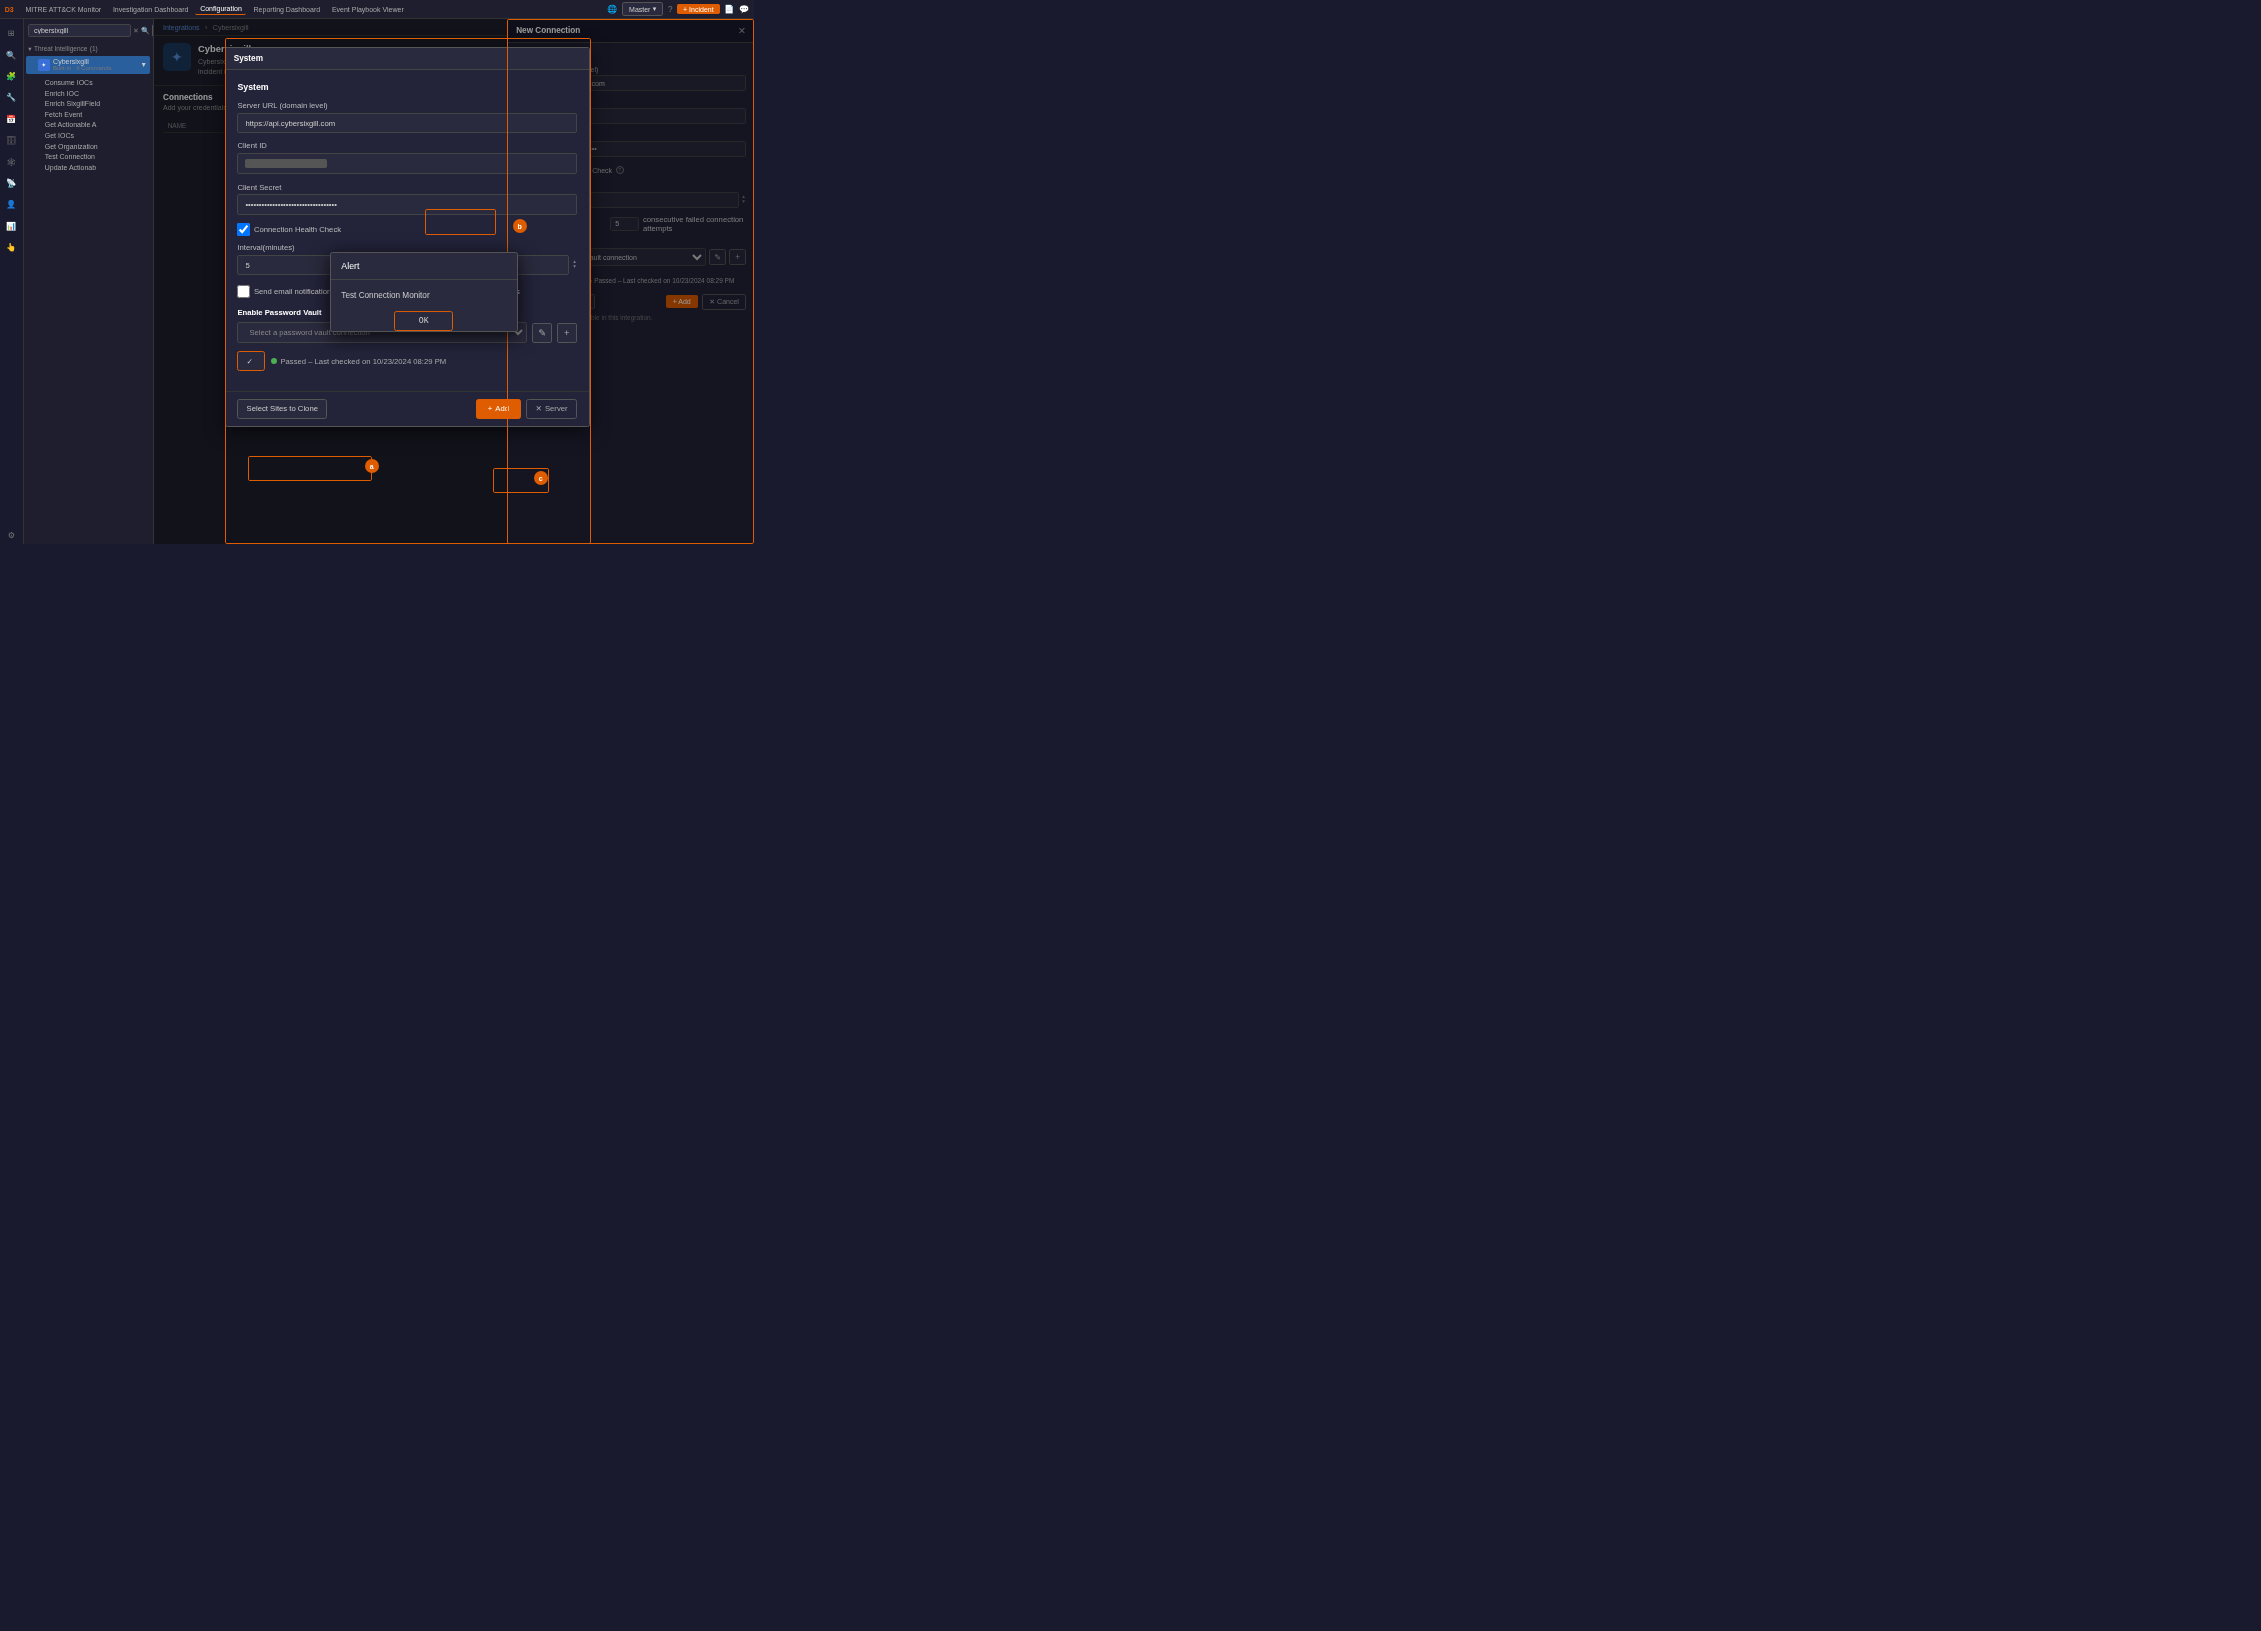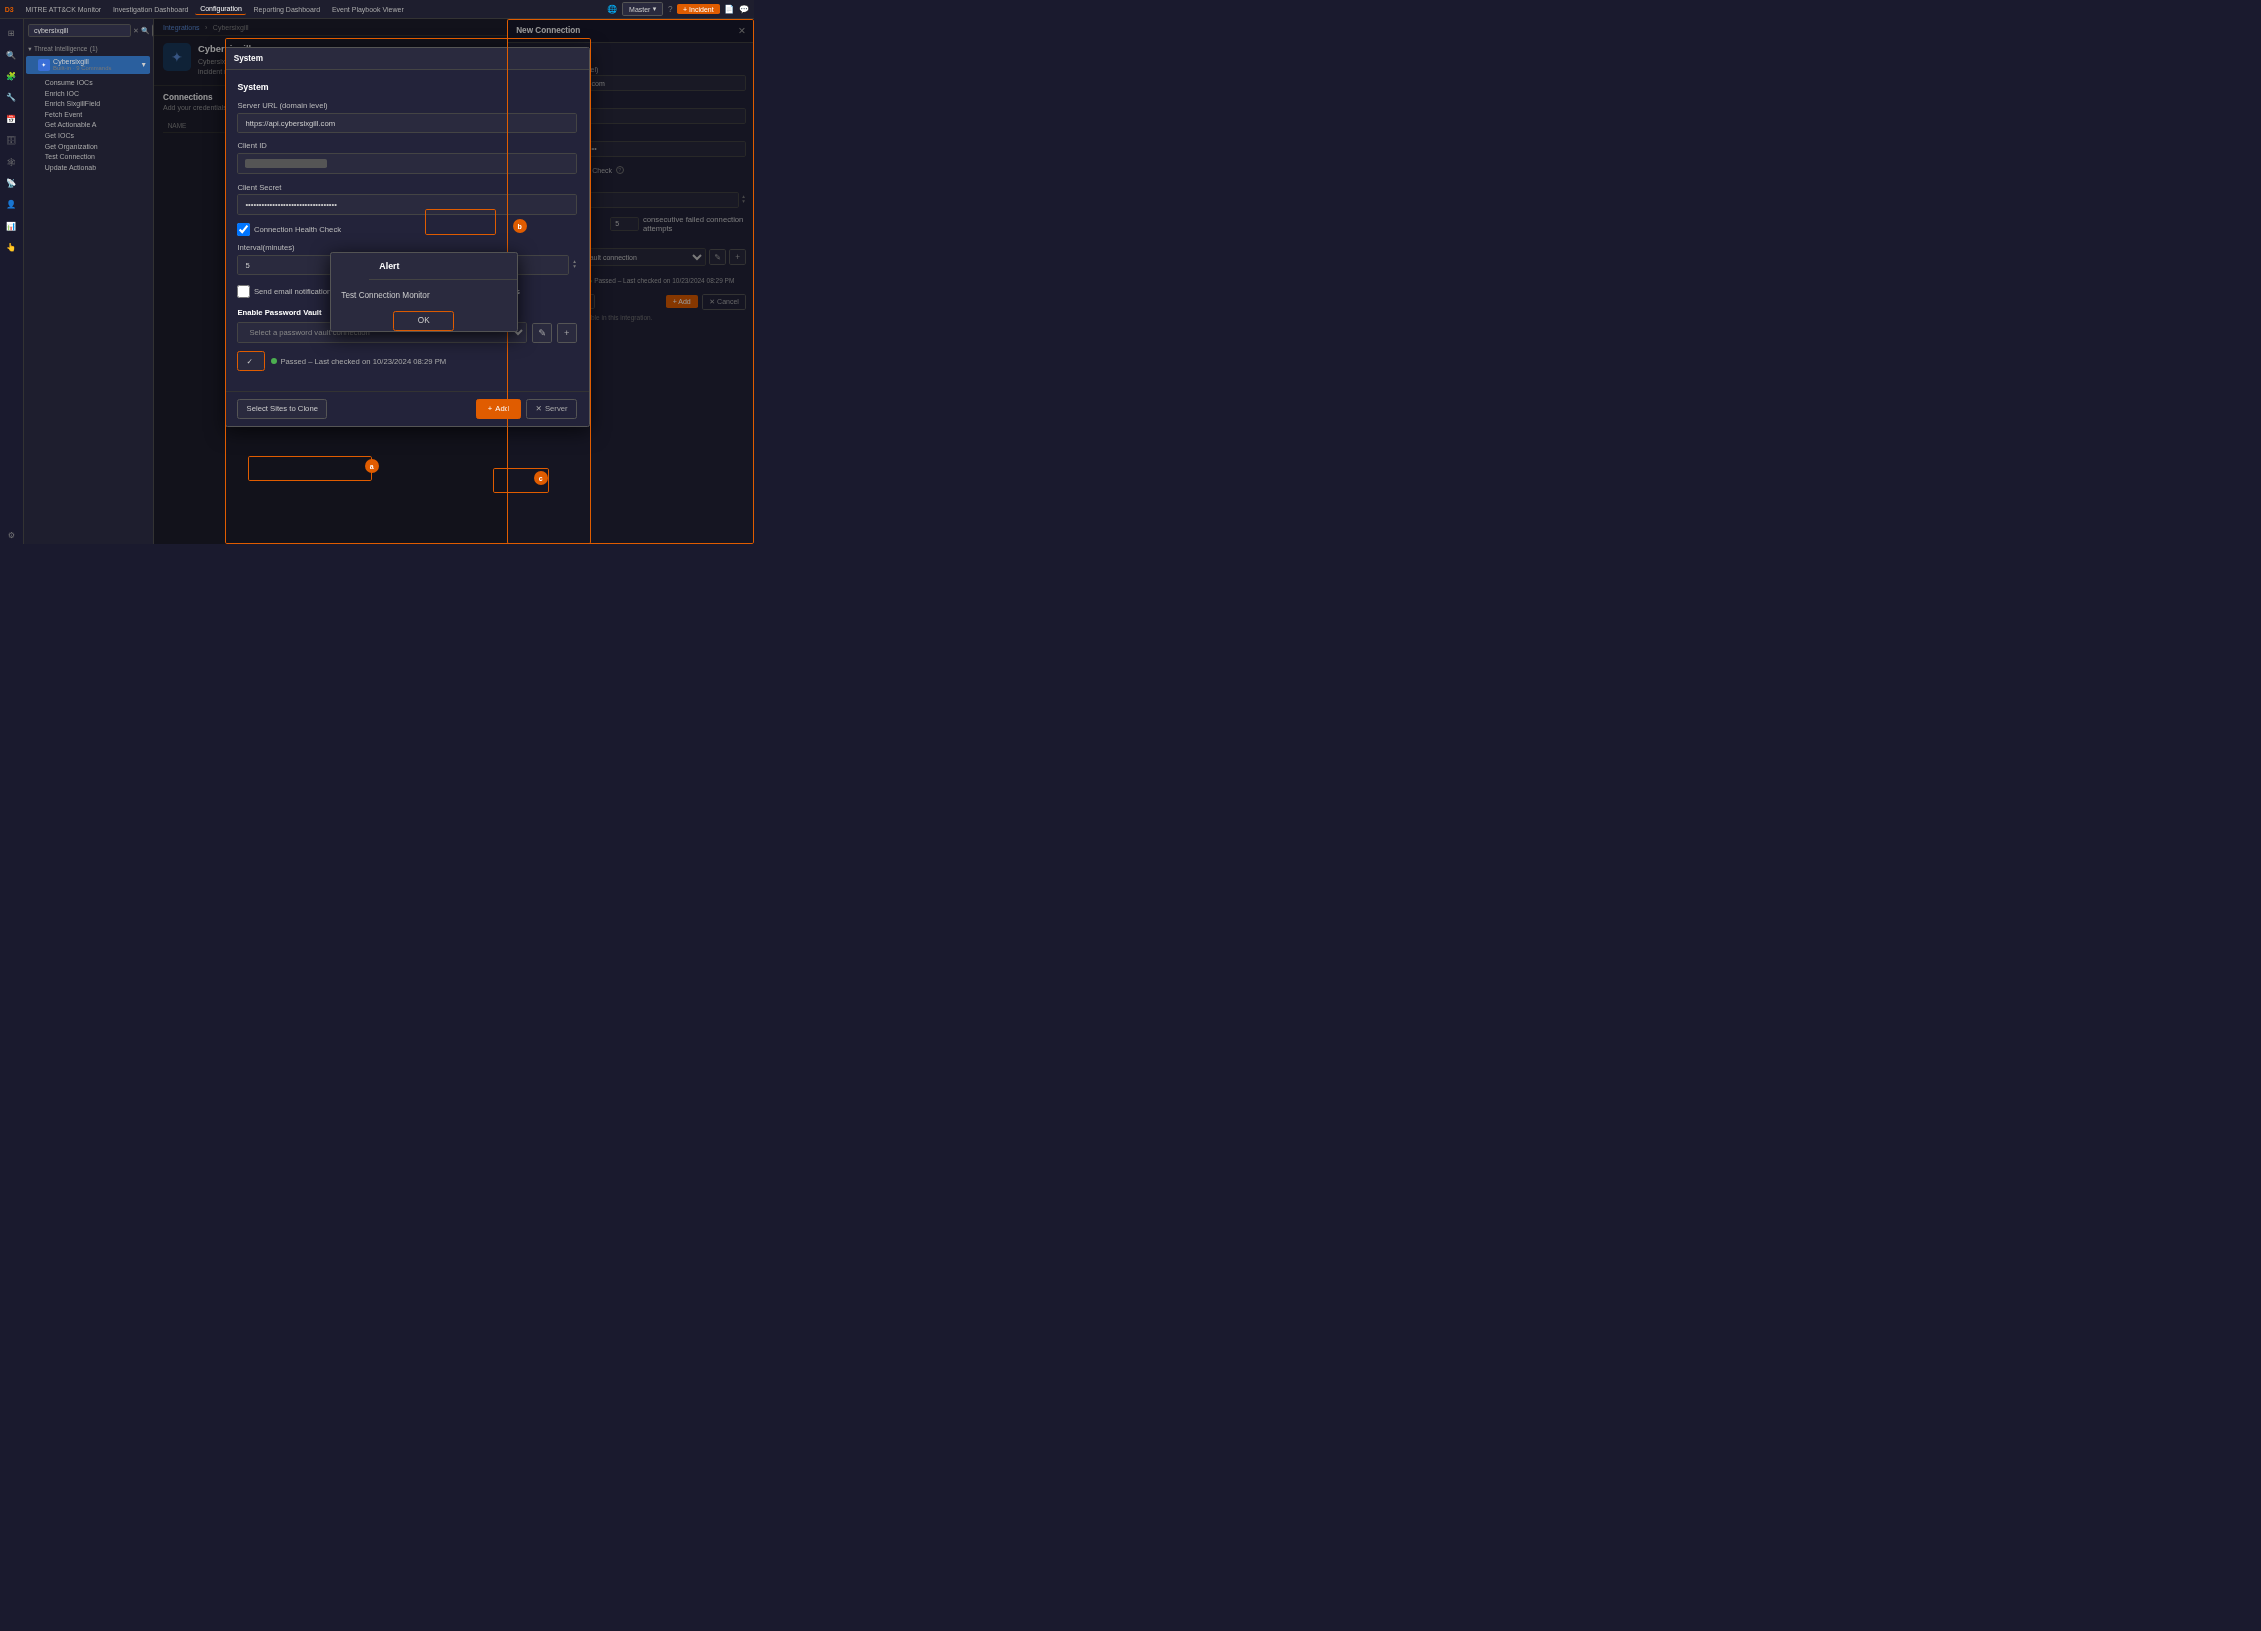--- a/index.html
+++ b/index.html
@@ -659,40 +659,40 @@
       width: 188px;
       background: #2a2a3e;
       border: 0.6px solid #555;
       border-radius: 2.4px;
       z-index: 50;
       box-shadow: 0 4.7px 19px rgba(0,0,0,0.8);
     }
     .alert-title {
       padding: 8.2px 10.6px;
       font-size: 8.8px;
-      font-weight: 700;
+      font-weight: 400;
       color: #fff;
       border-bottom: 0.6px solid #444;
-      margin-left: 38px;
     }
     .alert-body {
       padding: 10.6px 10.6px;
       font-size: 8.2px;
       color: #ccc;
     }
     .alert-ok-btn {
       display: block;
       margin: 0 auto 0;
       background: #2a2a3e;
       border: 1.2px solid #e05c00;
       color: #ccc;
       padding: 4.7px 23.6px;
       border-radius: 2.4px;
       font-size: 8.2px;
       cursor: pointer;
+      font-family: Liberation Mono, monospace;
     }
 
     
     .marker {
       position: absolute;
       width: 14px;
       height: 14px;
       border-radius: 50%;
       background: #e05c00;
       color: #fff;

